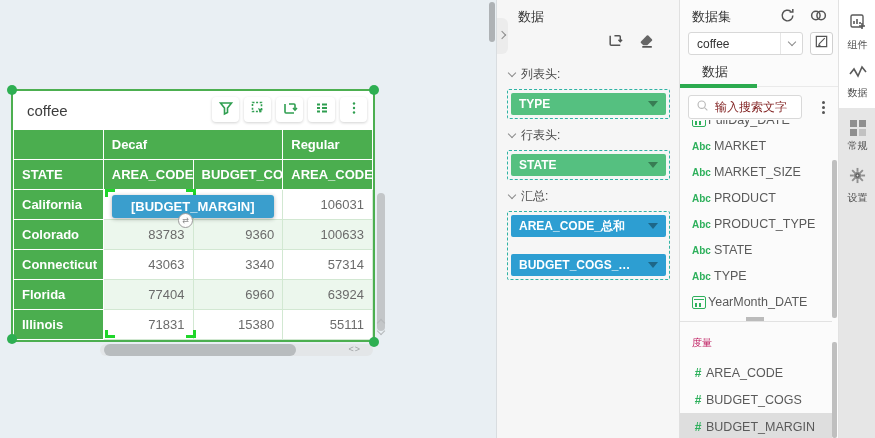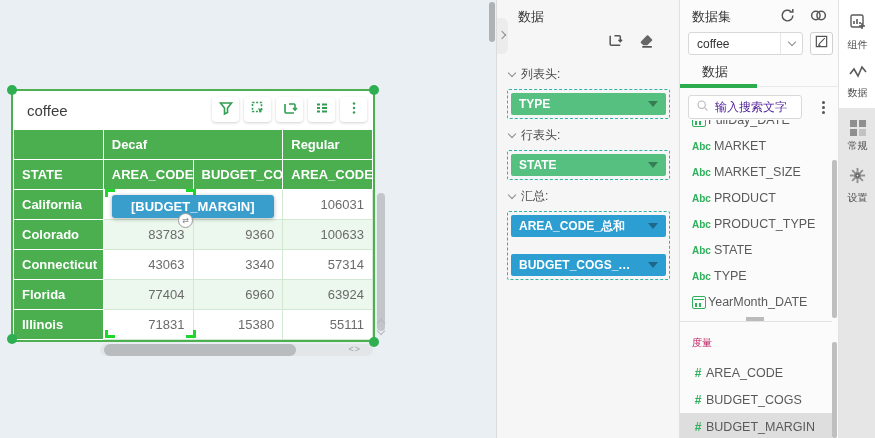--- a/index.html
+++ b/index.html
@@ -83,21 +83,21 @@
   .ds-select .cbox { width:22px; height:100%; border-left:1px solid #e6e6e6; display:flex; align-items:center; justify-content:center; }
   .ds-edit { position:absolute; left:130px; top:32px; width:23px; height:23px; border:1px solid #d0d0d0;
     border-radius:3px; background:#fff; display:flex; align-items:center; justify-content:center; cursor:pointer; }
   .ds-edit svg { stroke:#555; fill:none; stroke-width:1.3; }
   .ds-tabbar { position:absolute; left:0; top:60px; width:158px; height:27px; border-bottom:1px solid #eaeaea; }
   .ds-tab { position:absolute; left:22px; top:3px; font-size:13px; color:#333; cursor:pointer; }
   .ds-tab-underline { position:absolute; left:0; top:24px; width:77px; height:4px; background:#2cab4f; }
   .ds-search { position:absolute; left:8px; top:95px; width:114px; height:24px; background:#fff;
     border:1px solid #d9d9d9; border-radius:3px; display:flex; align-items:center; gap:6px; padding:0 7px; }
   .ds-search svg { stroke:#b9b9b9; fill:none; stroke-width:1.4; }
-  .ds-search .ph { font-size:12px; color:#4c1d95; }
+  .ds-search .ph { font-size:12px; color:#7f1d1d; }
   .ds-kebab { position:absolute; left:135px; top:99px; width:16px; height:16px; display:flex; flex-direction:column;
     align-items:center; justify-content:center; gap:2px; cursor:pointer; }
   .ds-kebab i { width:3px; height:3px; border-radius:50%; background:#555; }
   .dim-list { position:absolute; left:0; top:120px; width:152px; height:200px; overflow:hidden; }
   .f-item { height:26px; display:flex; align-items:center; gap:2px; padding-left:12px; cursor:pointer; }
   .f-item .fname { font-size:12.5px; color:#5a5a5a; }
   .icon-abc { color:#2eb05c; font-size:10px; font-weight:bold; width:20px; }
   .icon-hash { color:#2eb05c; font-size:12px; font-weight:bold; width:12px; text-align:center; }
   .icon-cal { width:14px; height:13px; border:1.5px solid #2eb05c; border-radius:2px; position:relative; }
   .icon-cal:before { content:""; position:absolute; left:1px; right:1px; top:2px; height:1.5px; background:#2eb05c; }

